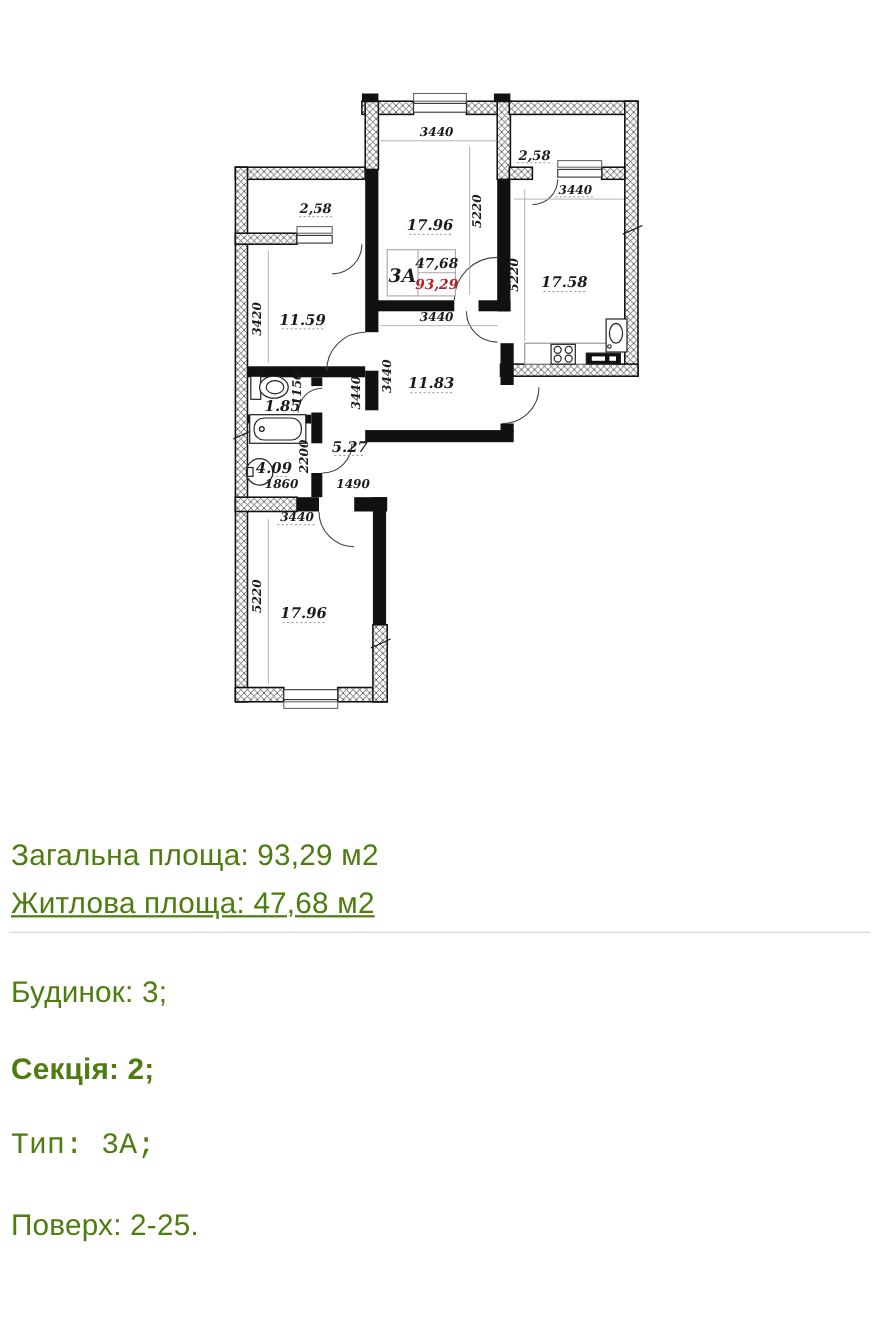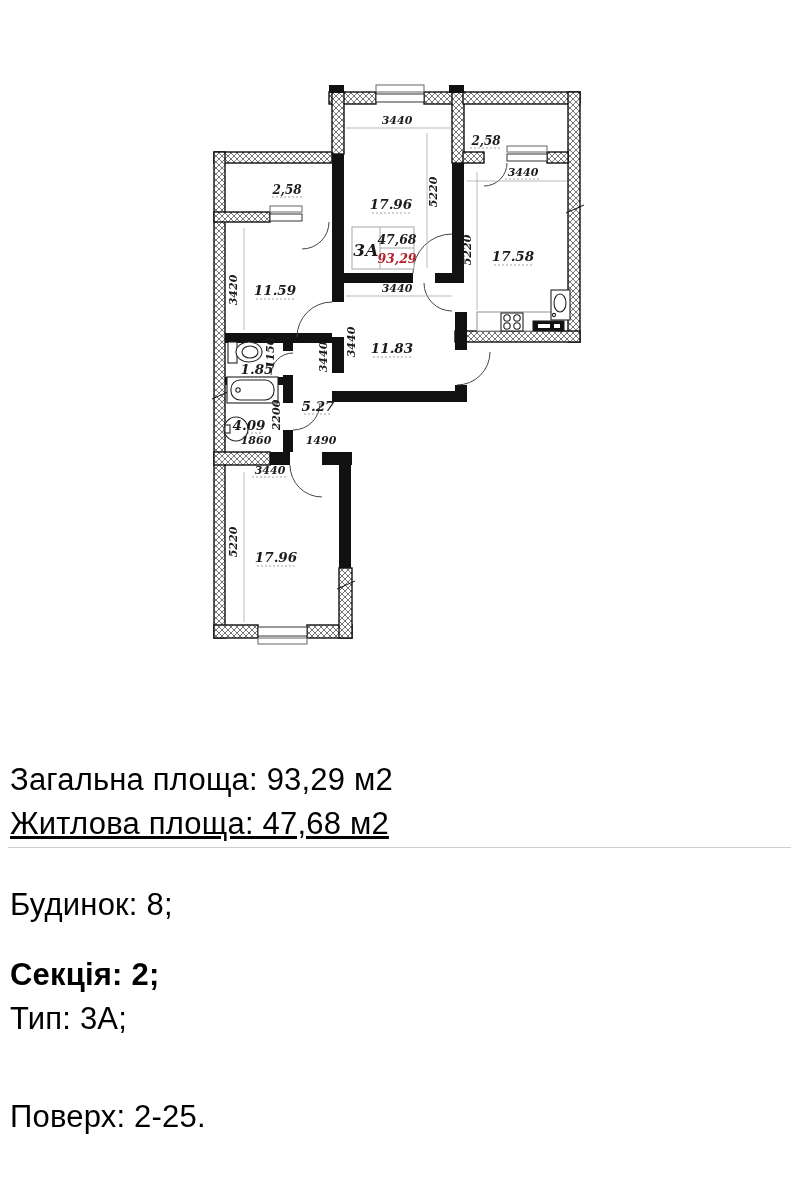--- a/index.html
+++ b/index.html
@@ -7,21 +7,21 @@
         font-family:"Liberation Sans", sans-serif;color:#1f1f1f;}
   .plan-wrap{position:absolute;left:0;top:0;width:799px;height:740px;}
   svg text{user-select:none;}
   .dim{font:italic bold 11px "DejaVu Serif", serif;fill:#1b1b1b;}
   .area{font:italic bold 13.5px "DejaVu Serif", serif;fill:#1b1b1b;}
   .balc{font:italic bold 12px "DejaVu Serif", serif;fill:#1b1b1b;}
   .typebox-type{font:italic bold 17px "DejaVu Serif", serif;fill:#1b1b1b;}
   .typebox-val{font:italic bold 12.5px "DejaVu Serif", serif;fill:#1b1b1b;}
   .typebox-val.red{fill:#b32025;}
   .info{position:absolute;left:0;width:799px;}
-  .info-line{position:absolute;left:10px;font-size:31px;letter-spacing:.2px;color:#000000;white-space:nowrap;}
+  .info-line{position:absolute;left:10px;font-size:27px;letter-spacing:.2px;color:#4d7c0f;white-space:nowrap;}
   .divider{position:absolute;left:8px;right:8px;height:0;border-top:1px solid #cfcfcf;}
 </style>
 </head>
 <body>
 
 <div class="page">
 
   <div class="plan-wrap">
   <svg width="799" height="740" viewBox="0 0 799 740">
     <defs>
@@ -202,19 +202,19 @@
       <text class="dim" x="270" y="474" text-anchor="middle">3440</text>
       <text class="dim" transform="translate(237,542) rotate(-90)" text-anchor="middle">5220</text>
     </g>
   </svg>
   </div>
 
   <div class="info">
     <div class="info-line" style="top:762px;">Загальна площа: 93,29 м2</div>
     <div class="info-line" style="top:806px;text-decoration:underline;">Житлова площа: 47,68 м2</div>
     <div class="divider" style="top:847px;"></div>
-    <div class="info-line" style="top:887px;">Будинок: 8;</div>
+    <div class="info-line" style="top:887px;">Будинок: 3;</div>
     <div class="info-line" style="top:957px;font-weight:bold;">Секція: 2;</div>
-    <div class="info-line" style="top:1001px;">Тип: 3А;</div>
+    <div class="info-line" style="top:1027px;font-family:Liberation Mono, monospace;">Тип: 3А;</div>
     <div class="info-line" style="top:1099px;text-align:right;">Поверх: 2-25.</div>
   </div>
 
 </div>
 
 </body></html>

